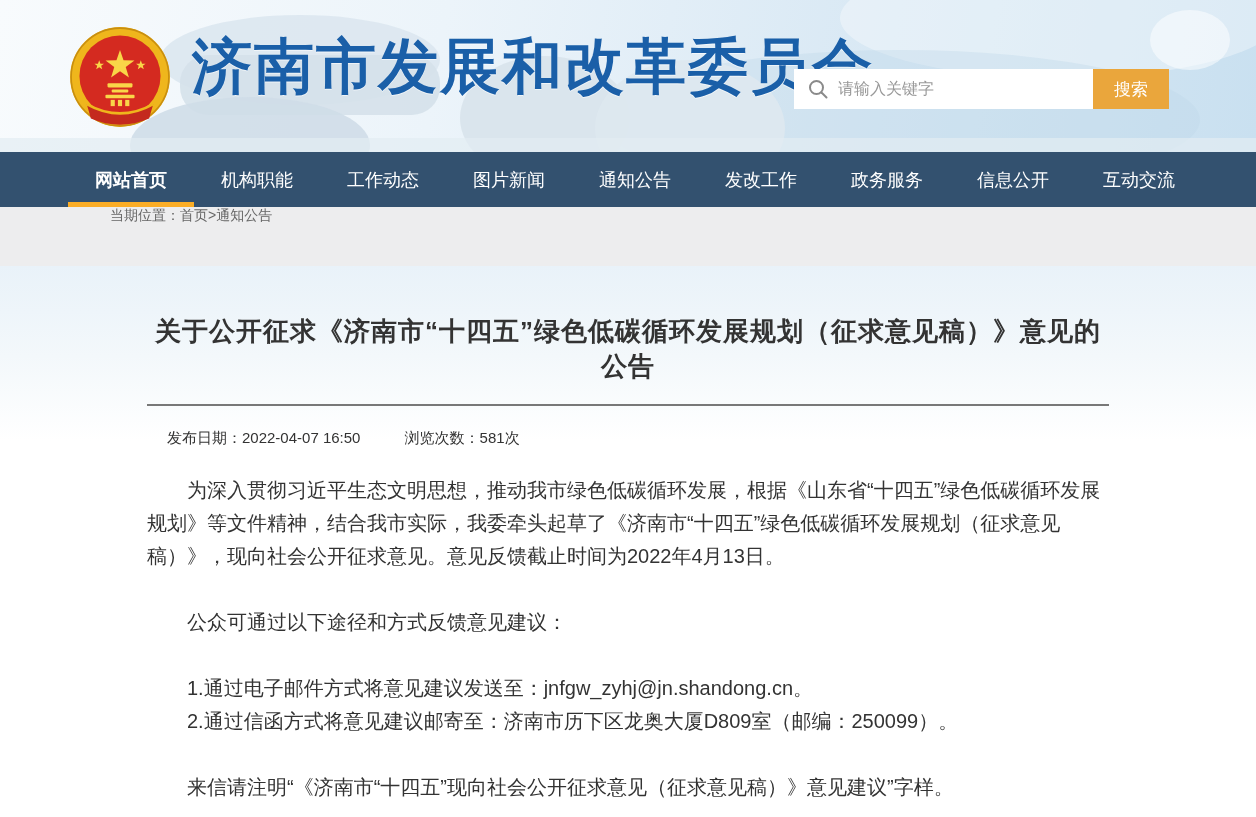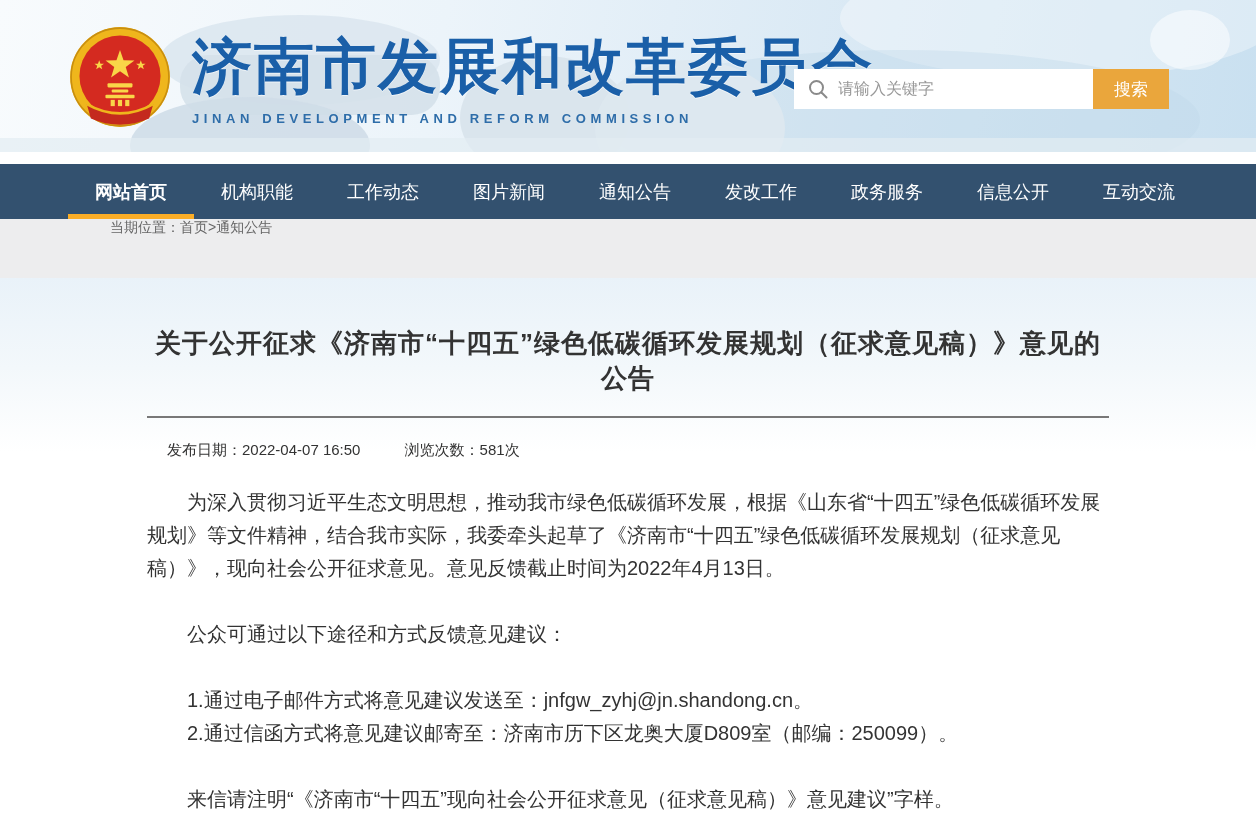--- a/index.html
+++ b/index.html
@@ -34,21 +34,21 @@
     font-size:16px; color:#404040; font-family:inherit; background:transparent;
   }
   .search input::placeholder { color:#999; }
   .search .mag { position:absolute; left:13px; top:9px; }
   .search .btn {
     width:76px; height:40px; border:none; background:#EAA63C; color:#fff;
     font-size:17px; cursor:pointer; font-family:inherit;
   }
 
   
-  .nav { height:55px; background:#33516F; display:flex; padding-left:68px;margin-top:12px; }
+  .nav { height:55px; background:#33516F; display:flex; padding-left:68px; }
   .nav a {
     position:relative; display:flex; align-items:center; justify-content:center;
     padding:0 27px; color:#fff; font-size:18px; text-decoration:none; cursor:pointer;
   }
   .nav a.active { font-weight:bold; }
   .nav a.active::after {
     content:""; position:absolute; left:0; right:0; bottom:0; height:5px; background:#FBAD26;
   }
 
   
@@ -104,21 +104,20 @@
     <rect x="36" y="67" width="28" height="3.5" rx="1" fill="#F9D648"></rect>
     <rect x="41" y="72" width="4" height="6" fill="#F9D648"></rect>
     <rect x="48" y="72" width="4" height="6" fill="#F9D648"></rect>
     <rect x="55" y="72" width="4" height="6" fill="#F9D648"></rect>
     <path d="M18,76 Q50,94 82,76 L78,90 Q50,102 22,90 Z" fill="#C42A1E"></path>
     <path d="M18,76 Q50,94 82,76" fill="none" stroke="#EFB61C" stroke-width="2.5"></path>
   </svg>
 
   <div class="site-title">
     <div class="cn">济南市发展和改革委员会</div>
-    <div class="en">JINAN DEVELOPMENT AND REFORM COMMISSION</div>
   </div>
 
   <div class="search">
     <div class="box">
       <svg class="mag" width="22" height="22" viewBox="0 0 22 22">
         <circle cx="9.5" cy="9.5" r="6.5" fill="none" stroke="#8a8a8a" stroke-width="2"></circle>
         <line x1="14.5" y1="14.5" x2="19.5" y2="19.5" stroke="#8a8a8a" stroke-width="2" stroke-linecap="round"></line>
       </svg>
       <input type="text" placeholder="请输入关键字" style="">
     </div>

